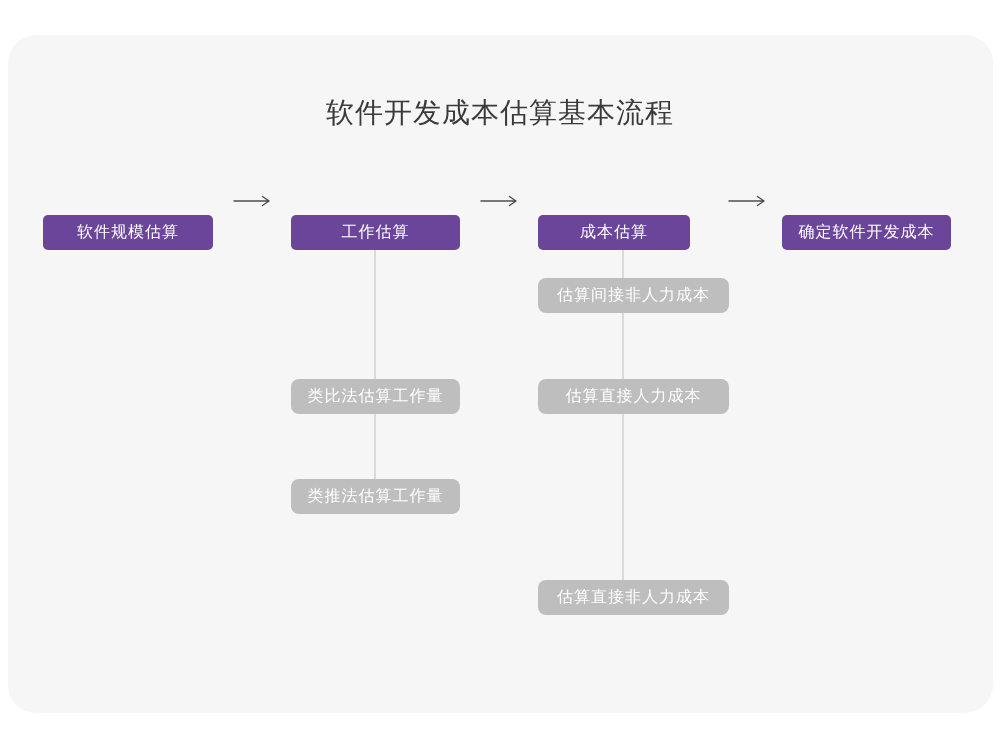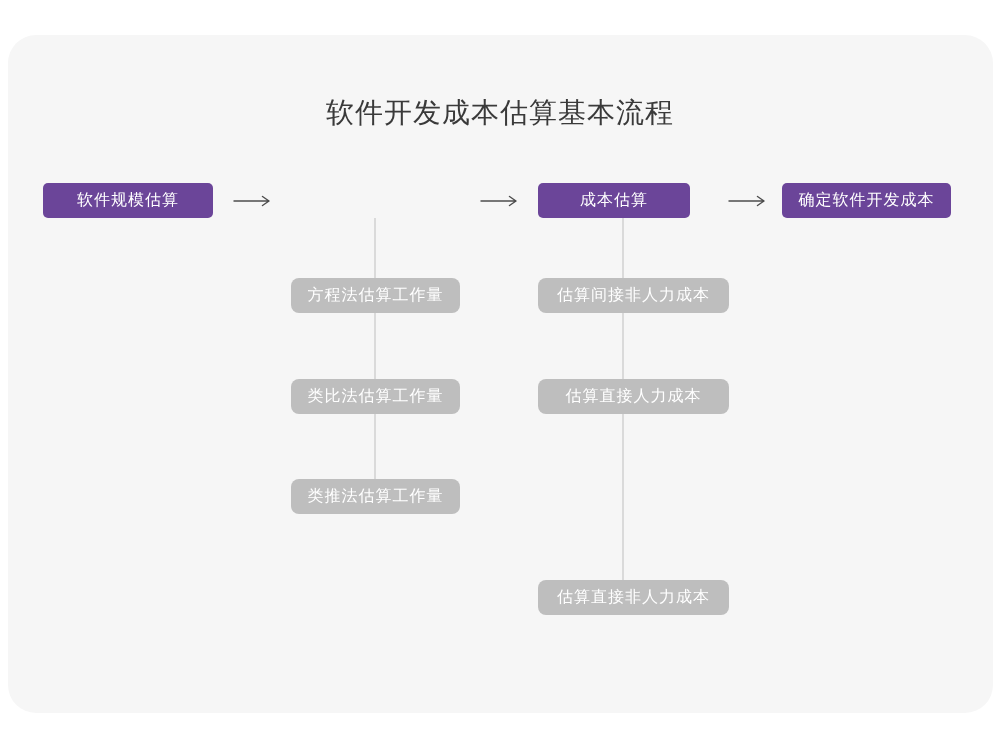--- a/index.html
+++ b/index.html
@@ -16,21 +16,21 @@
     position:absolute;left:0;top:96px;width:1000px;
     text-align:center;font-size:28px;line-height:34px;
     letter-spacing:1px;color:var(--title-text,#3a3a3a);font-weight:400;
   }
   .node{
     position:absolute;height:35px;display:flex;align-items:center;justify-content:center;
     font-size:16px;letter-spacing:1px;color:var(--node-text,#ffffff);
     box-sizing:border-box;white-space:nowrap;z-index:2;
   }
   .node-primary{
-    background:var(--primary-node,#6b4599);border-radius:5px;
+    background:var(--primary-node,#6b4599);border-radius:5px;margin-top:32px;
   }
   .node-secondary{
     background:var(--secondary-node,#bebebe);border-radius:8px;
   }
   .step-1{left:43px;top:183px;width:170px;}
   .step-2{left:291px;top:183px;width:169px;}
   .step-3{left:538px;top:183px;width:152px;}
   .step-4{left:782px;top:183px;width:169px;}
   .arrow{position:absolute;top:194px;width:38px;height:14px;z-index:1;}
   .arrow-1{left:233px;}
@@ -61,40 +61,40 @@
   <div class="connector connector-cost"></div>
 
   <div class="node node-primary step-1">
     <span>软件规模估算</span>
   </div>
 
   <svg class="arrow arrow-1" viewBox="0 0 38 14">
     <path d="M1 7 H36 M29.5 2.5 L36 7 L29.5 11.5" fill="none" stroke="#4D4D4D" stroke-width="1.4" stroke-linecap="round" stroke-linejoin="round"></path>
   </svg>
 
+  <div class="node node-primary step-2">
+    <span>工作估算</span>
+  </div>
 
   <svg class="arrow arrow-2" viewBox="0 0 38 14">
     <path d="M1 7 H36 M29.5 2.5 L36 7 L29.5 11.5" fill="none" stroke="#4D4D4D" stroke-width="1.4" stroke-linecap="round" stroke-linejoin="round"></path>
   </svg>
 
   <div class="node node-primary step-3">
     <span>成本估算</span>
   </div>
 
   <svg class="arrow arrow-3" viewBox="0 0 38 14">
     <path d="M1 7 H36 M29.5 2.5 L36 7 L29.5 11.5" fill="none" stroke="#4D4D4D" stroke-width="1.4" stroke-linecap="round" stroke-linejoin="round"></path>
   </svg>
 
   <div class="node node-primary step-4">
     <span>确定软件开发成本</span>
   </div>
 
-  <div class="node node-secondary work-sub row-1">
-    <span>方程法估算工作量</span>
-  </div>
   <div class="node node-secondary work-sub row-2">
     <span>类比法估算工作量</span>
   </div>
   <div class="node node-secondary work-sub row-3">
     <span>类推法估算工作量</span>
   </div>
 
   <div class="node node-secondary cost-sub row-1">
     <span>估算间接非人力成本</span>
   </div>

